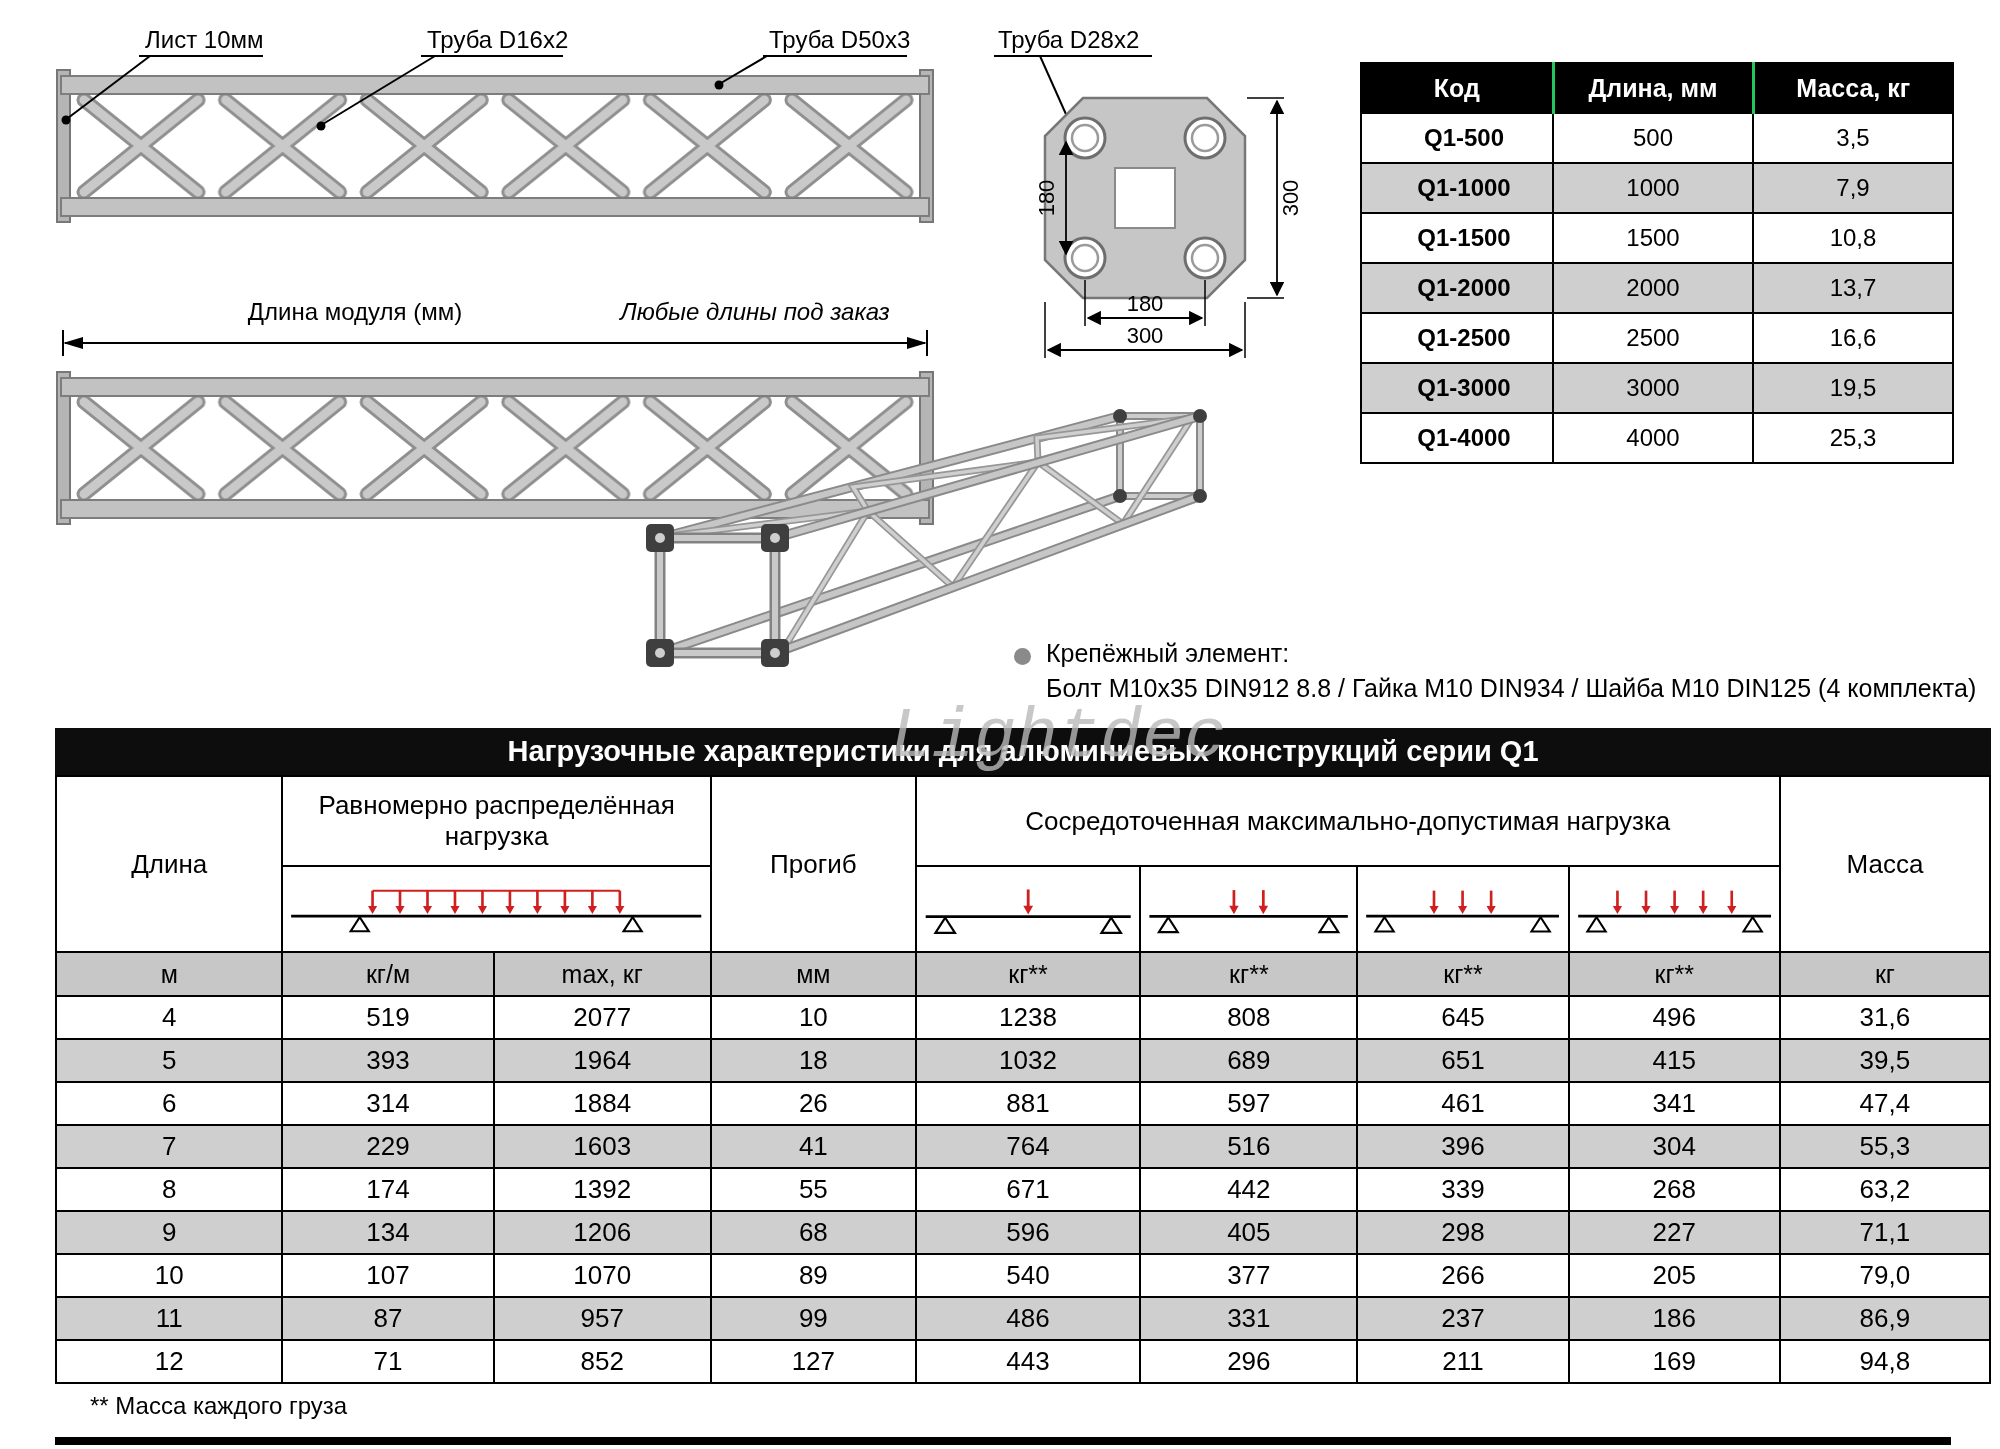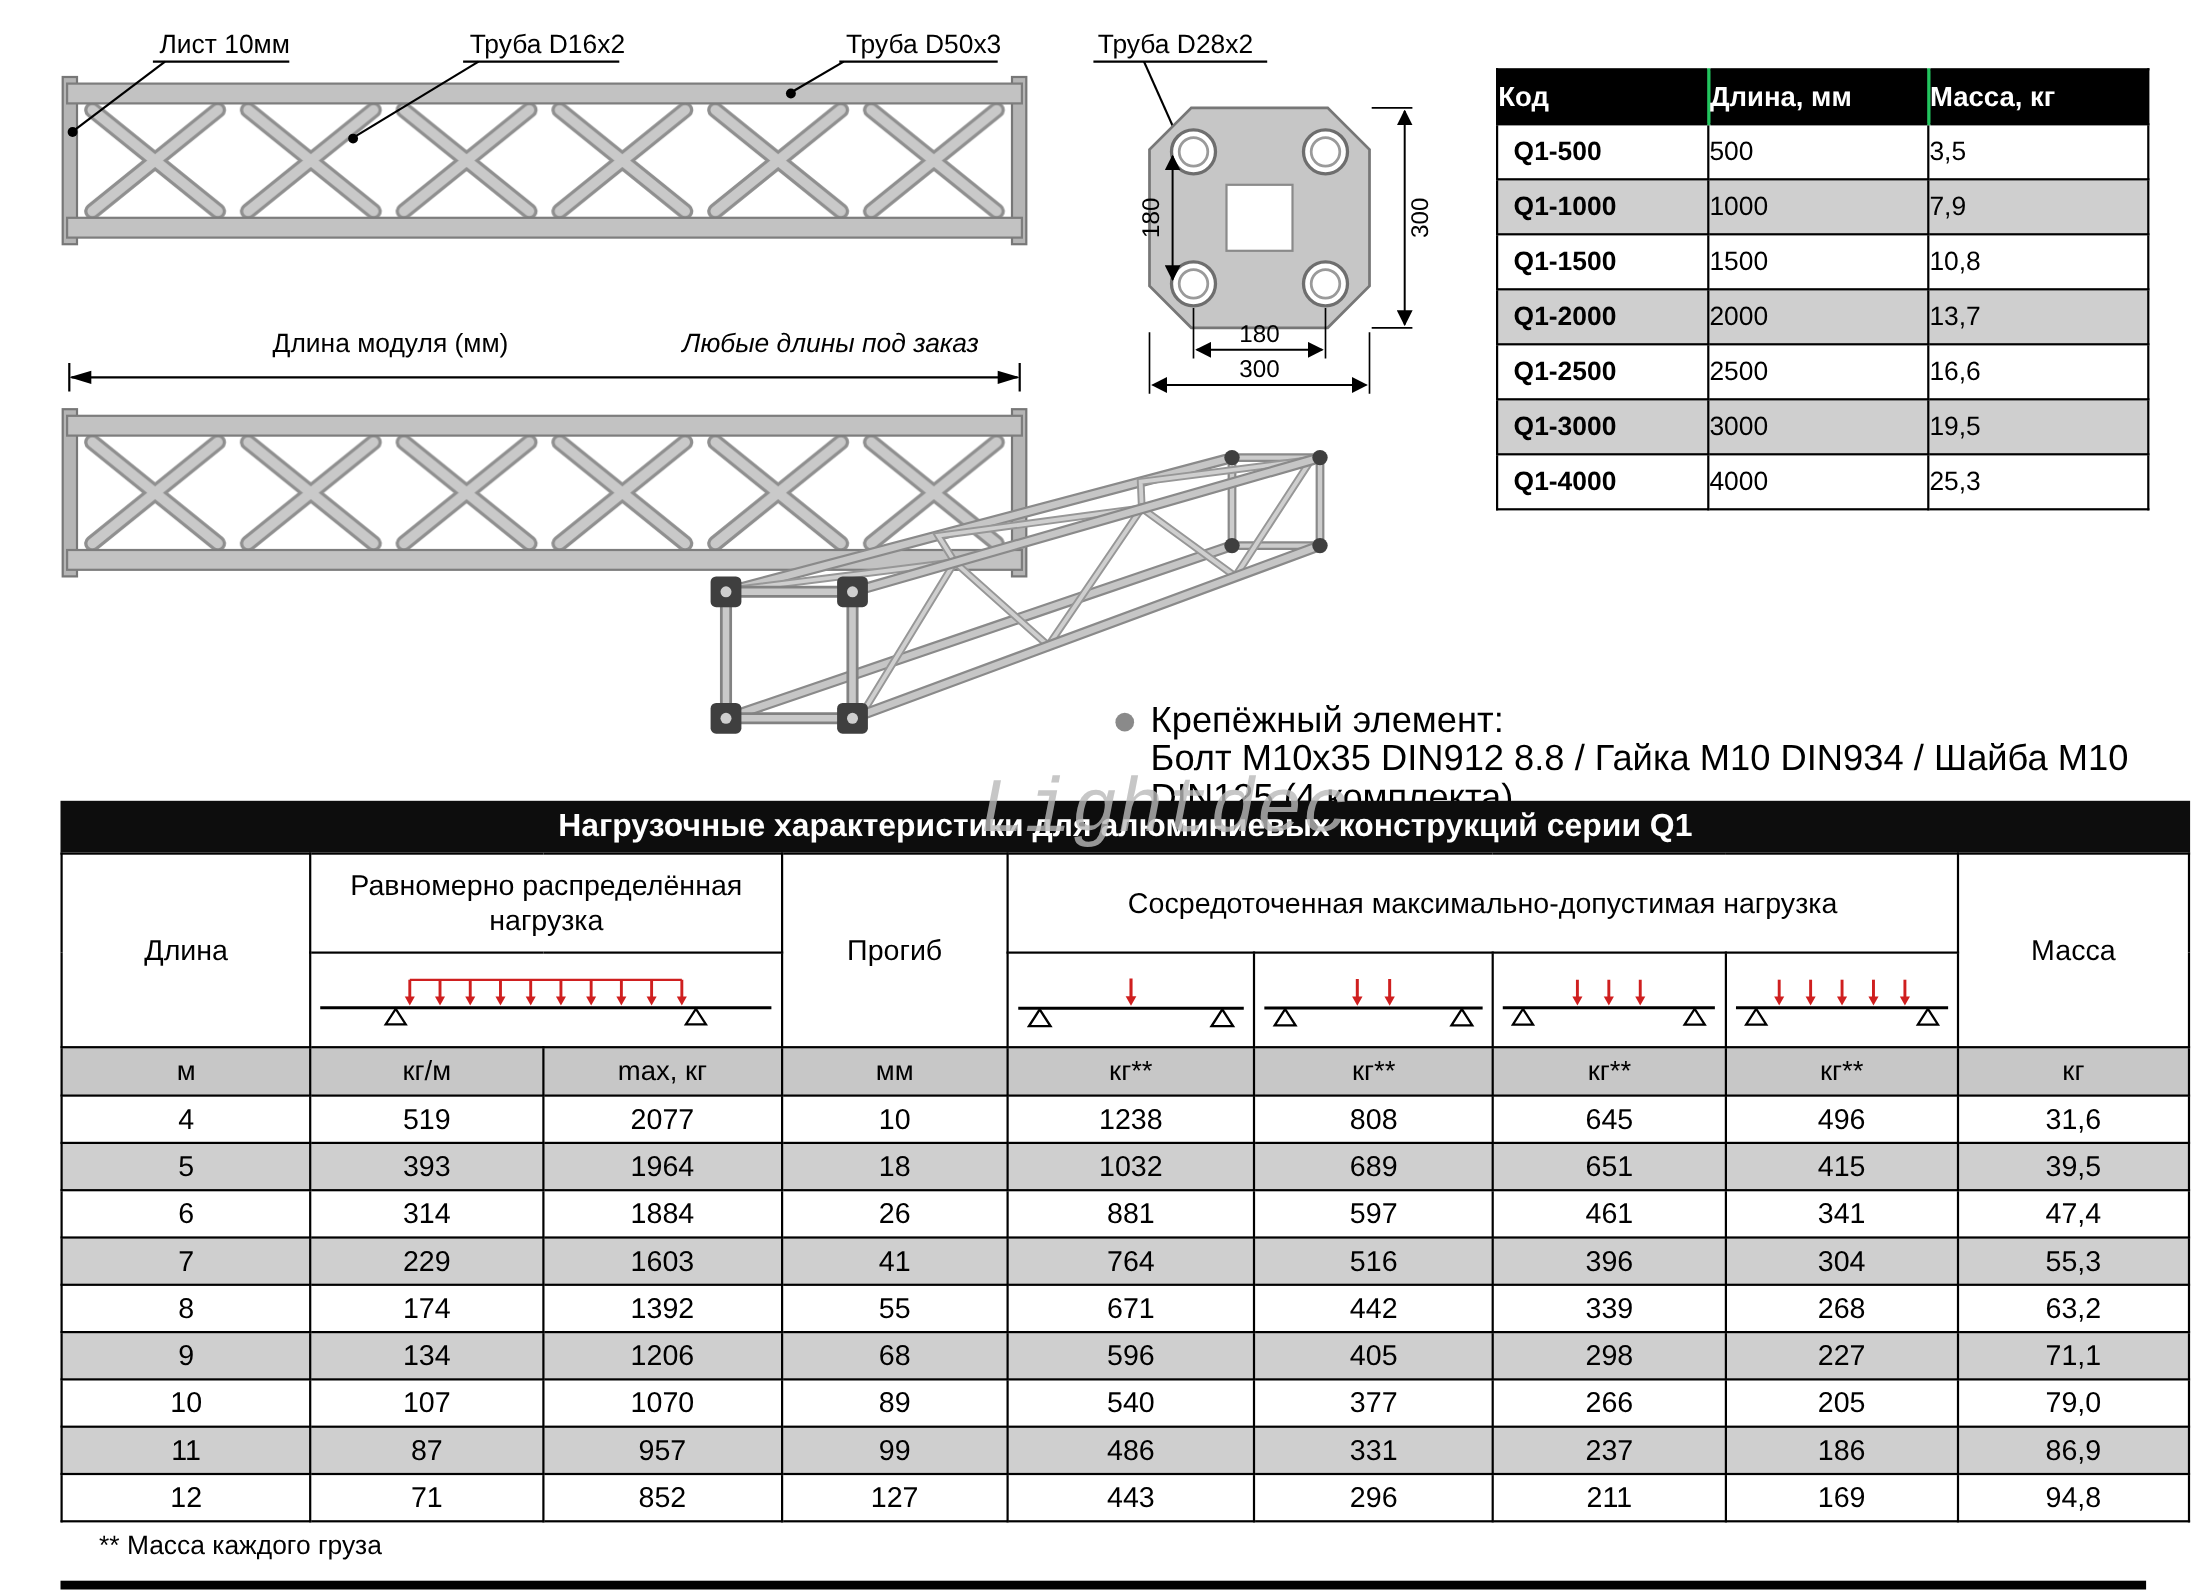--- a/index.html
+++ b/index.html
@@ -15,30 +15,30 @@
   .dlabel { font-size:24px; fill:#000; }
   .italic { font-style:italic; }
   .dim { font-size:22px; fill:#000; }
 
   
   .size-table {
     position:absolute; left:1360px; top:62px; width:592px;
     border-collapse:collapse; table-layout:fixed; font-size:24px;
   }
   .size-table th, .size-table td {
-    border:2px solid #000; text-align:left; vertical-align:middle; height:50px; padding:0;
+    border:2px solid #000; text-align:center; vertical-align:middle; height:50px; padding:0;
   }
   .size-table thead th { background:#000; color:#fff; font-weight:bold; font-size:25px; }
   .size-table thead th + th { border-left:3px solid #22c55e; }
   .size-table tbody tr:nth-child(even) td { background:#cfcfcf; }
   .size-table tbody td:first-child { font-weight:bold;padding-left:14px; }
 
   
   .bullet { width:17px; height:17px; border-radius:50%; background:#8a8a8a; }
-  .fastener-text { font-size:33px; line-height:35px; }
+  .fastener-text { font-size:25px; line-height:35px; }
 
   
   .watermark {
     left:890px; top:698px; z-index:5;
     font-family:Liberation Mono, monospace; font-style:italic;
     font-size:70px; color:rgba(185,185,185,0.8);
   }
 
   
   .load-block { left:55px; top:728px; width:1936px; }

